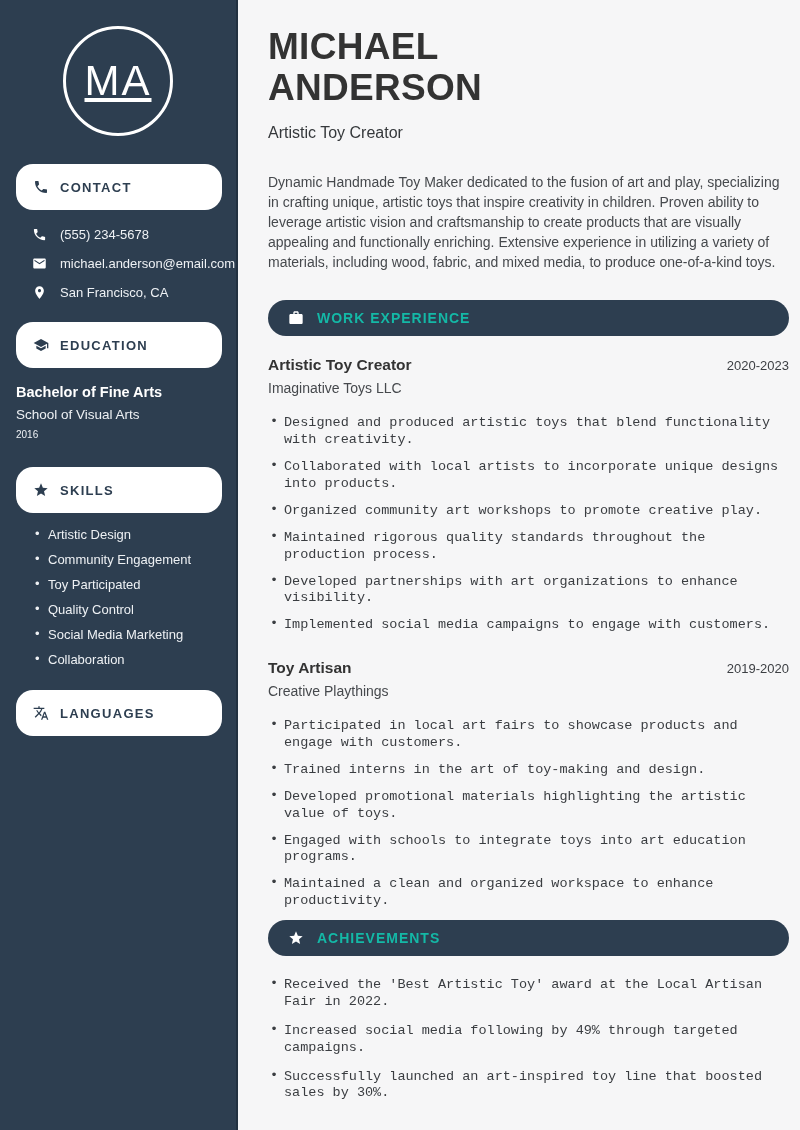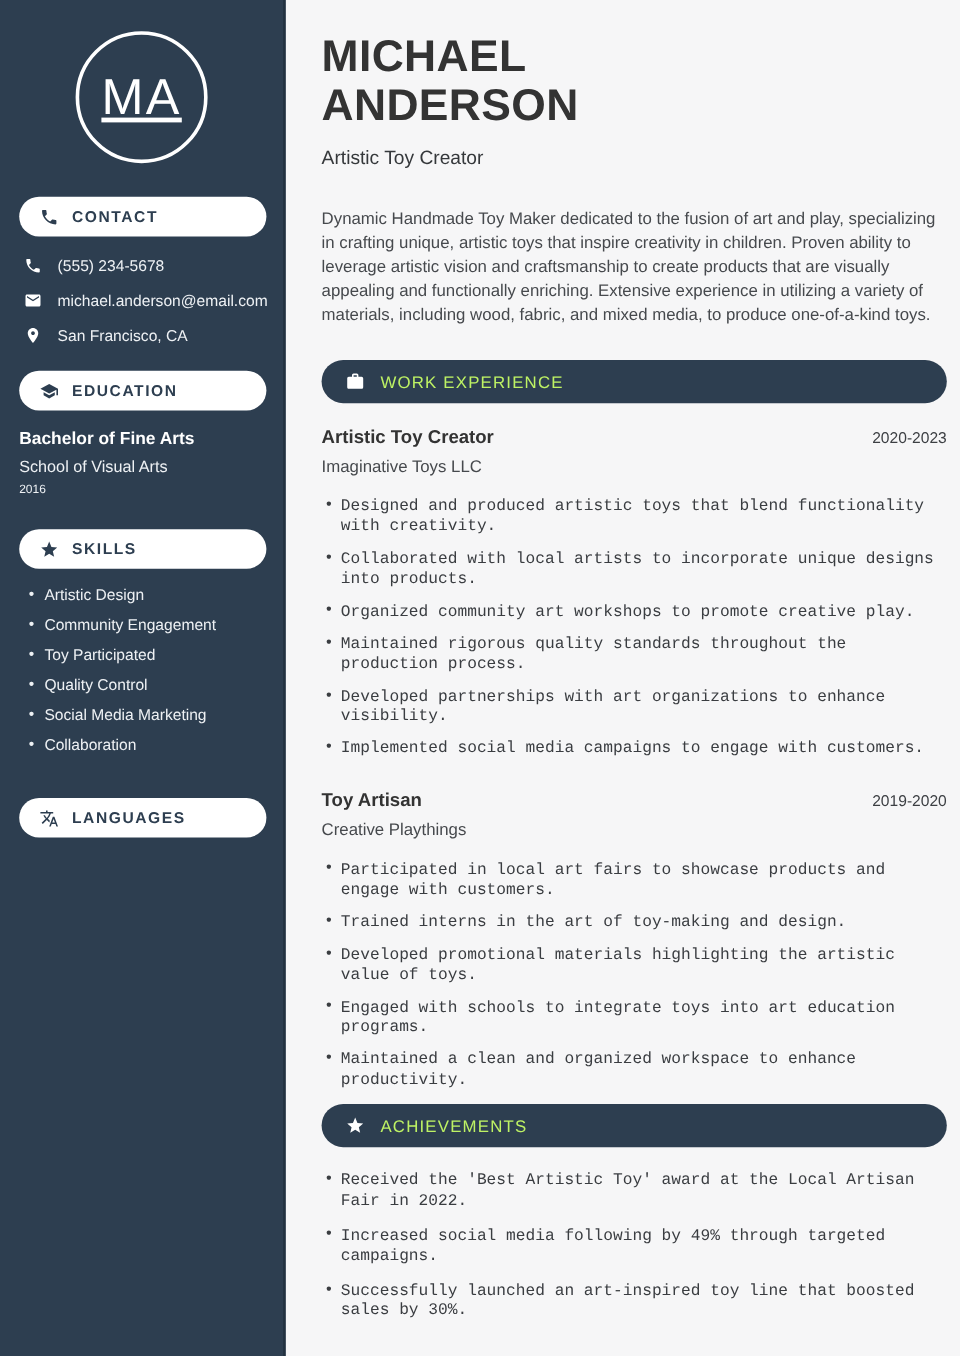--- a/index.html
+++ b/index.html
@@ -28,49 +28,49 @@
     color:#ffffff;
     font-size:42px;
     letter-spacing:2px;
     font-weight:400;
     text-decoration:underline;
   }
   .side-pill {
     margin:0 14px 0 16px;
     background:#ffffff;
     border-radius:17px;
-    height:33px;
+    height:46px;
     display:flex; align-items:center;
     padding-left:17px;
     gap:11px;
     color:#2d3e50;
     font-weight:700;
     font-size:13px;
     letter-spacing:1.3px;
   }
   .side-pill svg { width:16px; height:16px; display:block; }
   .contact-pill { margin-top:28px; }
   .edu-pill { margin-top:22px; }
   .skills-pill { margin-top:27px; }
-  .lang-pill { margin-top:38px; }
-
-  .contact-list { margin-top:17px; padding-left:20px; }
+  .lang-pill { margin-top:24px; }
+
+  .contact-list { margin-top:17px; padding-left:32px; }
   .contact-row {
     display:flex; align-items:center; gap:13px;
     color:#eef1f4; font-size:13px;
     margin-bottom:14px;
   }
   .contact-row svg { width:15px; height:15px; display:block; flex:none; fill:#ffffff; }
 
   .edu-block { margin:16px 14px 0 16px; color:#eef1f4; }
   .edu-degree { color:#ffffff; font-weight:700; font-size:14.5px; }
   .edu-school { font-size:13.5px; margin-top:7px; }
   .edu-year   { font-size:10px; margin-top:7px; }
 
-  .side-list { list-style:none; margin-top:15px; padding-left:24px; }
+  .side-list { list-style:none; margin-top:15px; padding-left:35px; }
   .side-list li {
     position:relative;
     color:#eef1f4; font-size:13px;
     padding-left:13px;
     margin-bottom:12px;
     line-height:1.0;
   }
   .side-list li::before {
     content:"•"; position:absolute; left:0; top:-1px;
     color:#eef1f4; font-size:13px;
@@ -93,22 +93,22 @@
     color:#46494d; margin-top:30px;
   }
   .dark-pill {
     margin-top:28px;
     background:#2d3e50;
     border-radius:18px;
     height:36px;
     display:flex; align-items:center;
     gap:13px;
     padding-left:20px;
-    color:#bef264;
-    font-weight:400; font-size:14px; letter-spacing:1px;
+    color:#14b8a6;
+    font-weight:700; font-size:14px; letter-spacing:1px;
   }
   .dark-pill svg { width:16px; height:16px; display:block; fill:#ffffff; }
 
   .job { margin-top:20px; }
   .job + .job { margin-top:25px; }
   .job-head { display:flex; justify-content:space-between; align-items:baseline; }
   .job-title { font-size:15.5px; font-weight:700; color:#333333; }
   .job-period { font-size:13px; color:#3c3f43; }
   .job-company { font-size:14px; color:#46494d; margin-top:6px; }
 

